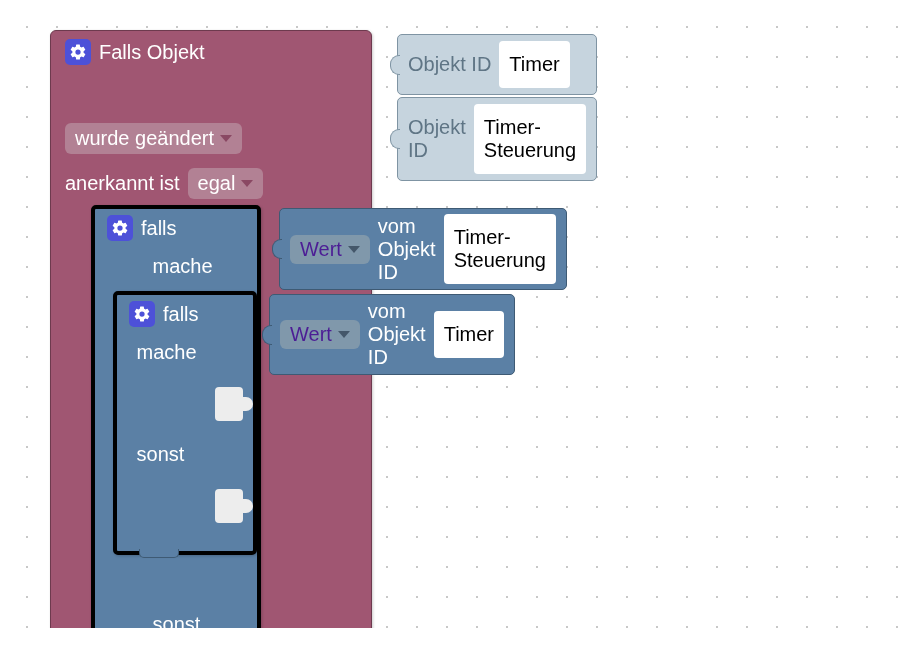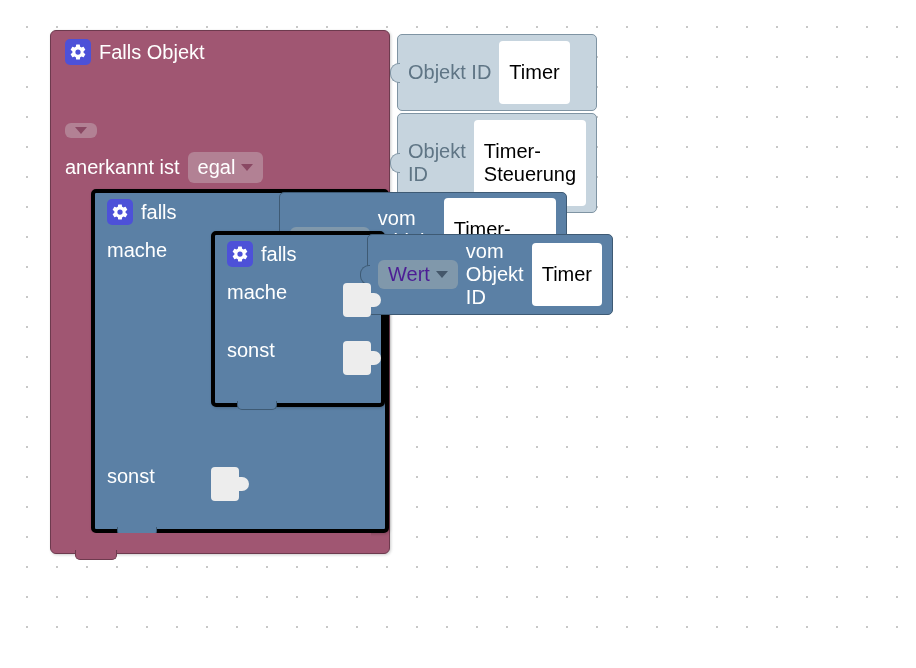--- a/index.html
+++ b/index.html
@@ -63,21 +63,21 @@
   content:"";
   position:absolute; left:-8px; top:50%; transform:translateY(-50%);
   width:9px; height:18px;
   background:#C6D4DE; border:1px solid #7f94a3; border-right:none;
   border-radius: 9px 0 0 9px;
 }
 .field-text {
   background: #fff;
   color: #000;
   border-radius: 4px;
-  padding: 20px 10px;
+  padding: 12px 10px;
   font-family: inherit;
   font-size: 20px;
   border: none;
 }
 .dropdown {
   background: #B28194;
   border-radius: 6px;
   padding: 4px 10px;
   display:inline-flex; align-items:center; gap:6px;
   cursor:pointer;
@@ -102,21 +102,21 @@
   border-radius: 5px;
   box-shadow: 1px 1px 3px rgba(0,0,0,.2);
   display:inline-block;
   position:relative;
 }
 .block-c .c-head {
   padding: 6px 12px 6px 12px;
   display:flex; align-items:center; gap:8px;
 }
 .c-section {
-  display:flex; align-items:flex-start;
+  display:flex; align-items:flex-end;flex-direction:column;
 }
 .c-arm {
   width: 116px;
   padding: 8px 0 8px 12px;
   color:#fff;
   min-height: 44px;
   display:flex; align-items:flex-start;
 }
 .c-arm-inner {
   width: 128px;
@@ -196,20 +196,21 @@
         <span class="gear">
           <svg viewBox="0 0 24 24" fill="#fff">
                 <path d="M19.4 13a7.7 7.7 0 0 0 .06-1 7.7 7.7 0 0 0-.06-1l2.1-1.65a.5.5 0 0 0 .12-.64l-2-3.46a.5.5 0 0 0-.6-.22l-2.49 1a7.3 7.3 0 0 0-1.73-1l-.38-2.65A.5.5 0 0 0 14 2h-4a.5.5 0 0 0-.49.42L9.13 5.07a7.3 7.3 0 0 0-1.73 1l-2.49-1a.5.5 0 0 0-.6.22l-2 3.46a.5.5 0 0 0 .12.64L4.54 11a7.7 7.7 0 0 0-.06 1 7.7 7.7 0 0 0 .06 1l-2.11 1.65a.5.5 0 0 0-.12.64l2 3.46a.5.5 0 0 0 .6.22l2.49-1a7.3 7.3 0 0 0 1.73 1l.38 2.65A.5.5 0 0 0 10 22h4a.5.5 0 0 0 .49-.42l.38-2.65a7.3 7.3 0 0 0 1.73-1l2.49 1a.5.5 0 0 0 .6-.22l2-3.46a.5.5 0 0 0-.12-.64ZM12 15.5A3.5 3.5 0 1 1 15.5 12 3.5 3.5 0 0 1 12 15.5Z"></path>
               </svg>
         </span>
         <span class="label">Falls Objekt</span>
       </div>
       <div style="height:46px;"></div>
       <div class="row">
         <span class="dropdown">
+          <span>wurde geändert</span>
           <span class="tri"></span>
         </span>
       </div>
       <div class="row" style="margin-top:8px;">
         <span class="label">anerkannt ist</span>
         <span class="dropdown">
           <span>egal</span>
           <span class="tri"></span>
         </span>
       </div>

